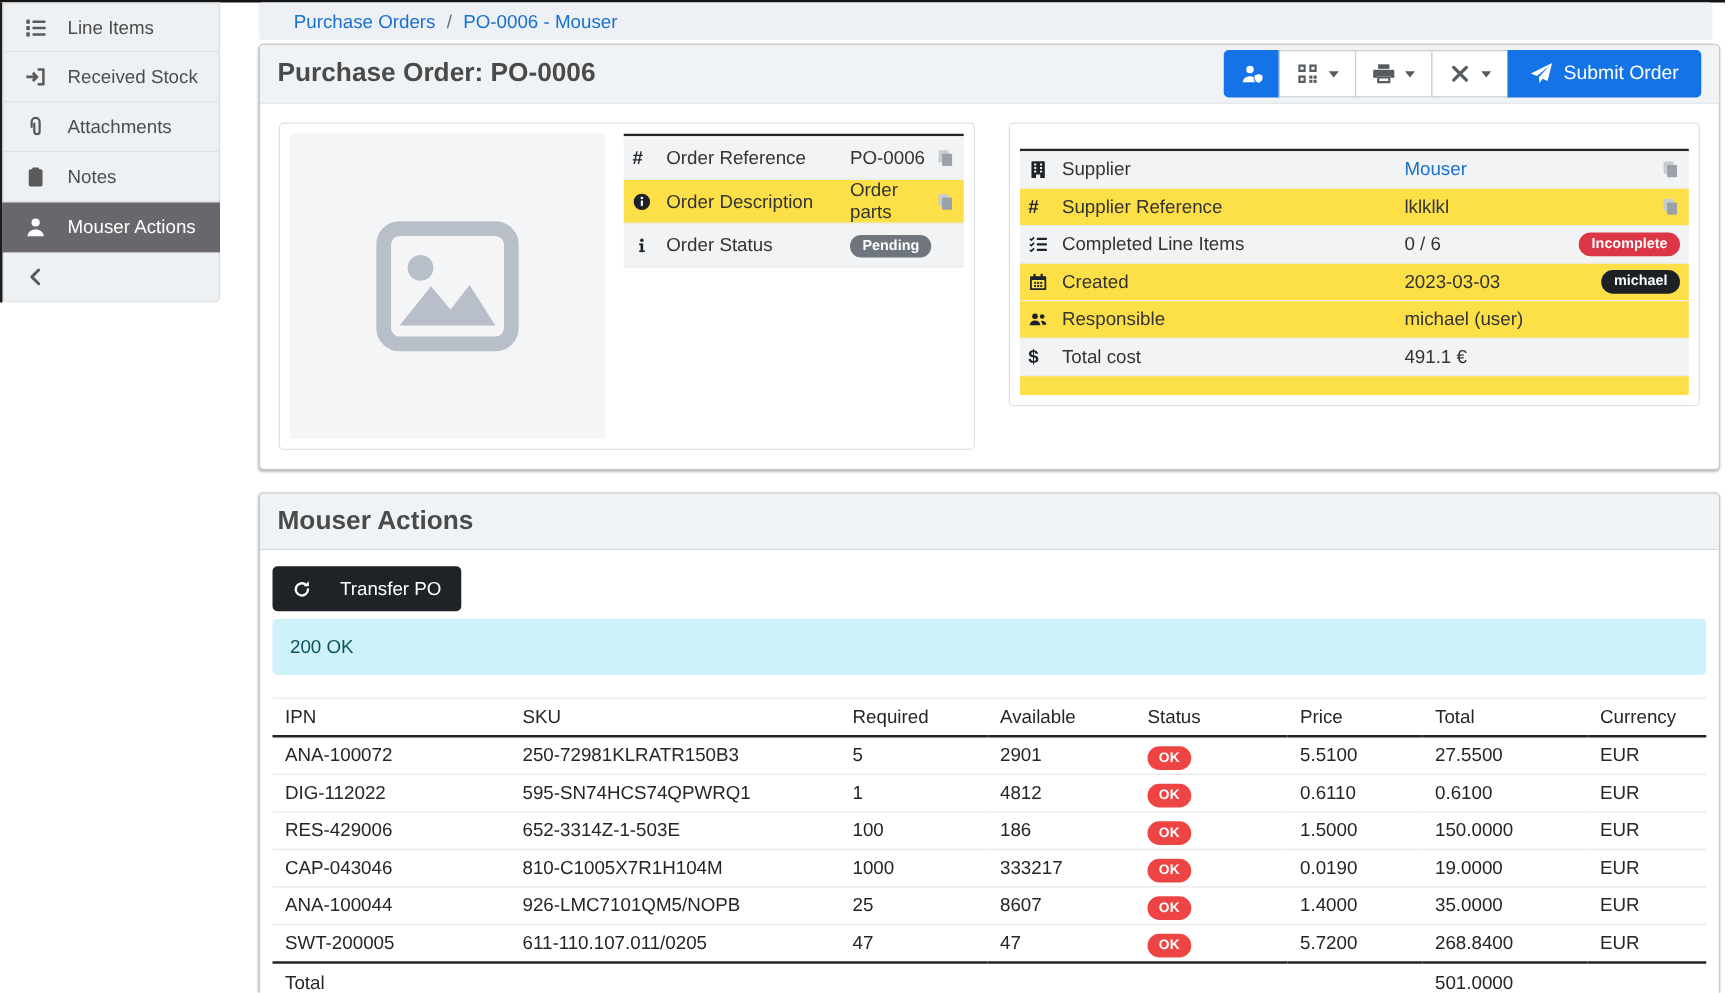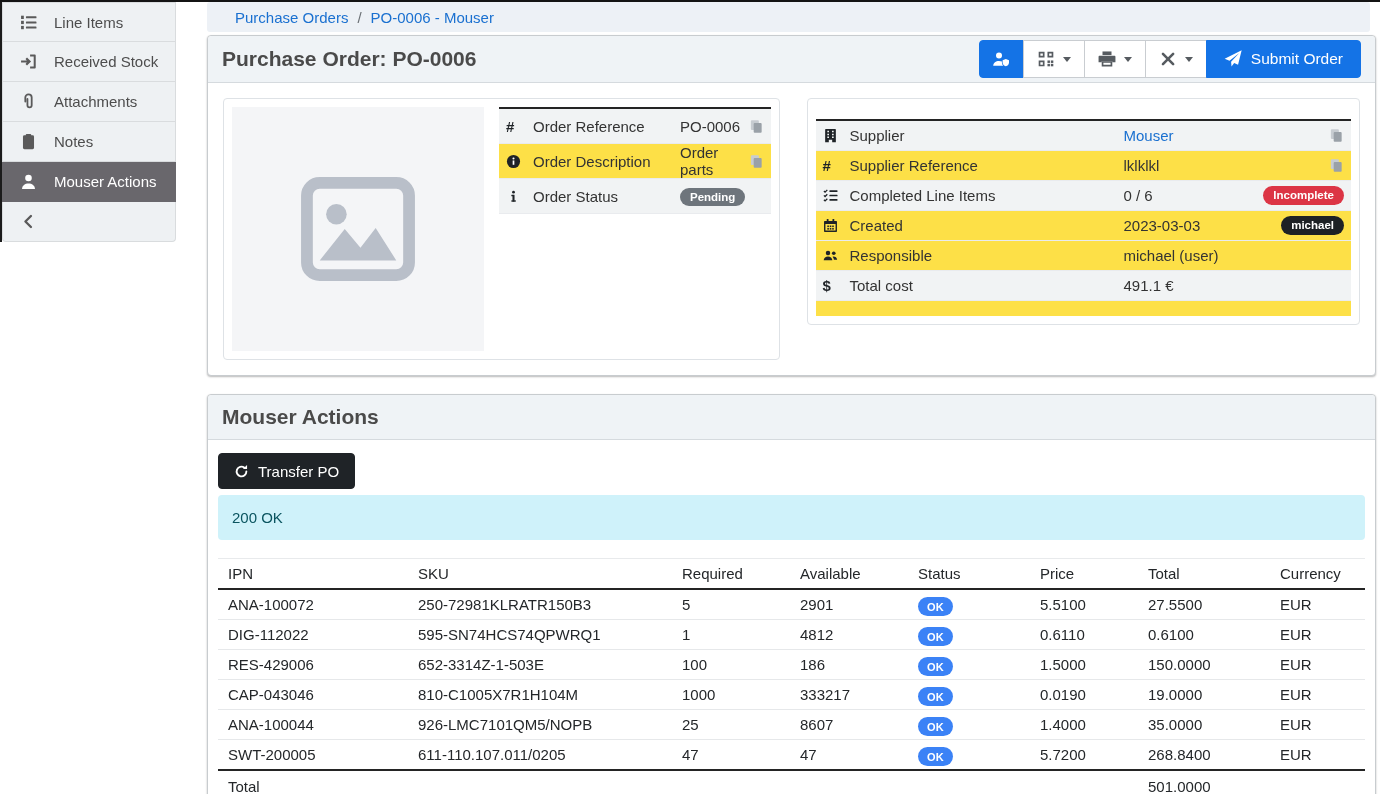--- a/index.html
+++ b/index.html
@@ -42,21 +42,21 @@
   .panel-head {
     min-height:45px; background:#eff3f6; border-bottom:1px solid #d5dade;
     border-radius:4px 4px 0 0; display:flex; align-items:center;
     justify-content:space-between; padding:4px 14px;
   }
   .panel-title { font-size:21px; font-weight:700; color:#4a4a4a; margin:0; }
 
   
   .toolbar { display:flex; }
   .btn {
-    height:38px; display:inline-flex; align-items:center; justify-content:center;
+    height:38px; display:inline-flex; align-items:center; justify-content:space-between;
     border:1px solid #c9cdd1; background:#fff; color:#565b60; cursor:pointer;
     font-family:inherit; font-size:15.5px; margin-left:-1px; padding:0 13px;
   }
   .btn svg { width:18px; height:18px; }
   .btn-blue { background:#1473e6; border-color:#1473e6; color:#fff; }
   .btn-first { border-radius:4px 0 0 4px; margin-left:0; width:45px; }
   .btn-last  { border-radius:0 4px 4px 0; gap:9px; padding:0 17px; }
   .caret { width:0; height:0; border-left:4.5px solid transparent; border-right:4.5px solid transparent;
            border-top:5px solid #565b60; margin-left:8px; }
 
@@ -89,39 +89,39 @@
            padding:3px 10px; border-radius:10px; line-height:1.2; }
   .badge-gray  { background:#6e757c; margin-left:0; }
   .badge-red   { background:#dc3545; }
   .badge-black { background:#1d2125; }
 
   
   .actions-panel { margin-top:18px; }
   .actions-body { padding:13px 10px 0; }
   .btn-dark {
     height:36px; background:#1f2327; border:1px solid #1f2327; color:#fff;
-    border-radius:4px; display:inline-flex; align-items:center; gap:9px;
+    border-radius:4px; display:inline-flex; align-items:center; gap:23px;
     padding:0 15px; font-size:15px; font-family:inherit; cursor:pointer;
   }
   .btn-dark svg { width:15px; height:15px; }
   .alert {
     margin-top:6px; background:#cff2fa; color:#0b5560; border-radius:4px;
     padding:14px 14px; font-size:15px;
   }
 
   table.po-table { width:100%; border-collapse:collapse; table-layout:fixed;
                    margin-top:18px; font-size:15px; color:#24272a; }
   .po-table th { font-weight:400; text-align:left; padding:6px 10px;
                  border-top:1px solid #e8eaec; border-bottom:2px solid #242424; }
   .po-table td { padding:6px 10px; text-align:left; }
   .po-table tbody tr + tr td { border-top:1px solid #e6e8ea; }
   .po-table tbody tr:last-child td { border-bottom:2px solid #242424; }
   .po-table tfoot td { padding:7px 10px; border-bottom:1px solid #e6e8ea; }
   .num { text-align:right; }
-  .badge-ok { background:#3b82f6; color:#fff; font-weight:700; font-size:11px;
+  .badge-ok { background:#ef4444; color:#fff; font-weight:700; font-size:11px;
               padding:3.5px 9px; border-radius:10px; letter-spacing:.3px; }
 </style>
 </head>
 <body>
 
 <div class="top-strip"></div>
 
 <aside class="sidebar">
   <div class="side-item">
     <span class="side-icon">

